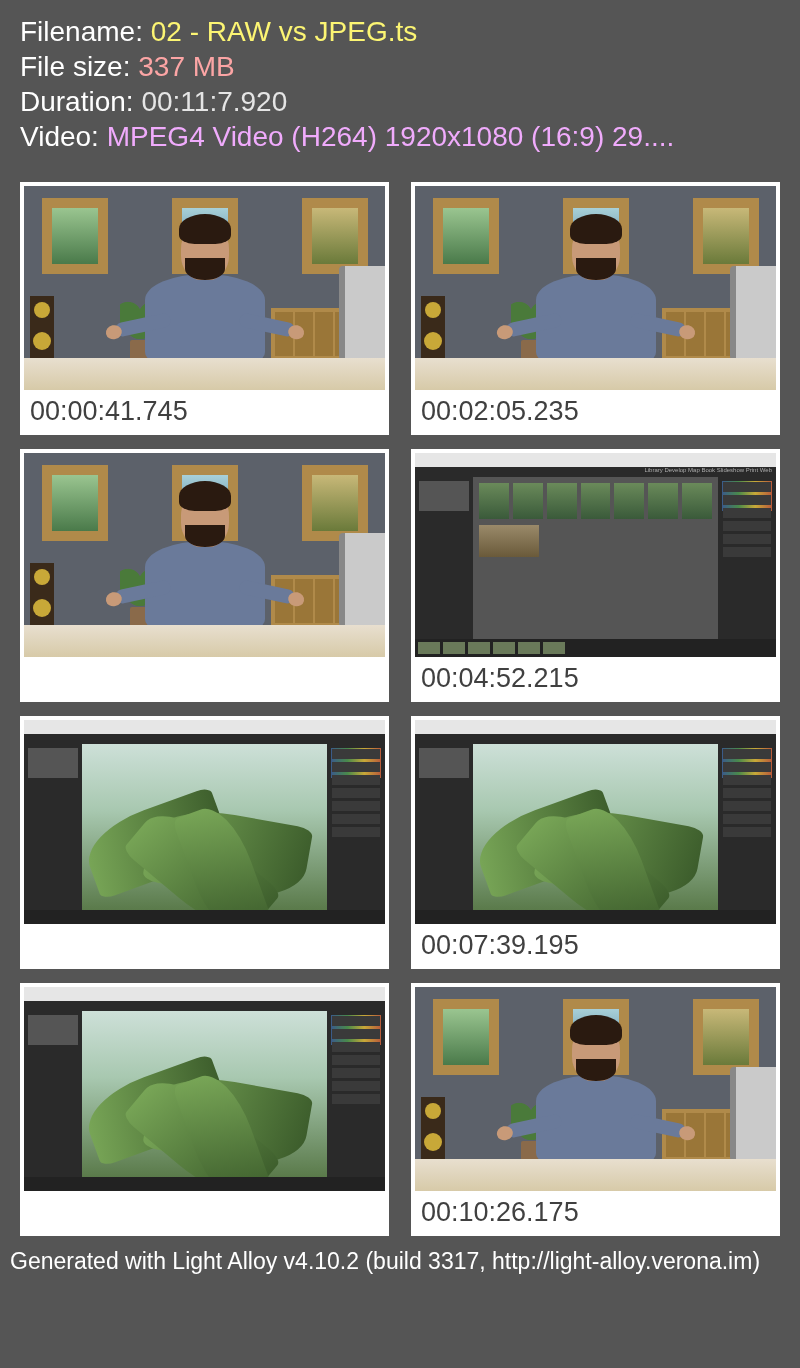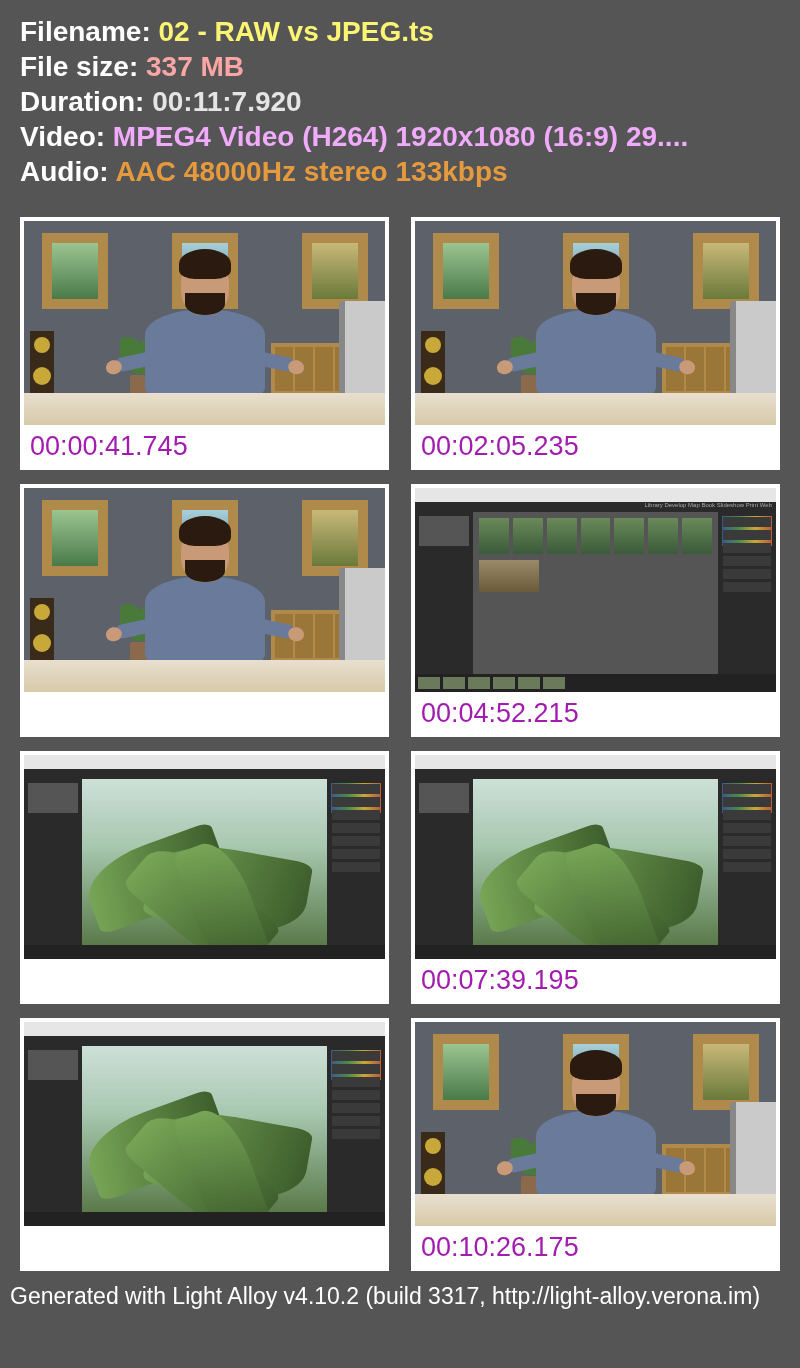--- a/index.html
+++ b/index.html
@@ -11,21 +11,20 @@
     overflow: hidden;
   }
   .info-panel {
     padding: 14px 20px 10px 20px;
   }
   .info-row {
     font-size: 28px;
     line-height: 1.25;
     white-space: nowrap;
     overflow: hidden;
-    font-weight: bold;
   }
   .label { color: #fff; }
   .v-filename { color: #fcf573; }
   .v-filesize { color: #fca5a5; }
   .v-duration { color: #e5e5e5; }
   .v-video { color: #f0abfc; }
   .v-audio { color: #e69a3e; }
 
   .grid {
     display: grid;
@@ -39,21 +38,21 @@
   }
   .thumb-img {
     width: 100%;
     height: 204px;
     background: #3a3a3a;
     position: relative;
     overflow: hidden;
   }
   .timestamp {
     font-size: 27px;
-    color: #a21caf;
+    color: #404040;
     padding: 6px 6px 4px 6px;
   }
 
   
   .studio {
     position: absolute; inset: 0;
     background: #5c616a;
   }
   .desk {
     position: absolute; left:0; right:0; bottom:0; height: 32px;
@@ -129,23 +128,20 @@
   </div>
   <div class="info-row">
     <span class="label">File size: </span><span class="v-filesize">337 MB</span>
   </div>
   <div class="info-row">
     <span class="label">Duration: </span><span class="v-duration">00:11:7.920</span>
   </div>
   <div class="info-row">
     <span class="label">Video: </span><span class="v-video">MPEG4 Video (H264) 1920x1080 (16:9) 29....</span>
   </div>
-  <div class="info-row">
-    <span class="label">Audio: </span><span class="v-audio">AAC 48000Hz stereo 133kbps</span>
-  </div>
 </div>
 
 <div class="grid" id="grid">
     <div class="thumb-card">
       <div class="thumb-img">
         <div class="studio">
           <div class="frame l"></div>
           <div class="frame m"></div>
           <div class="frame r"></div>
           <div class="spk l"></div>

